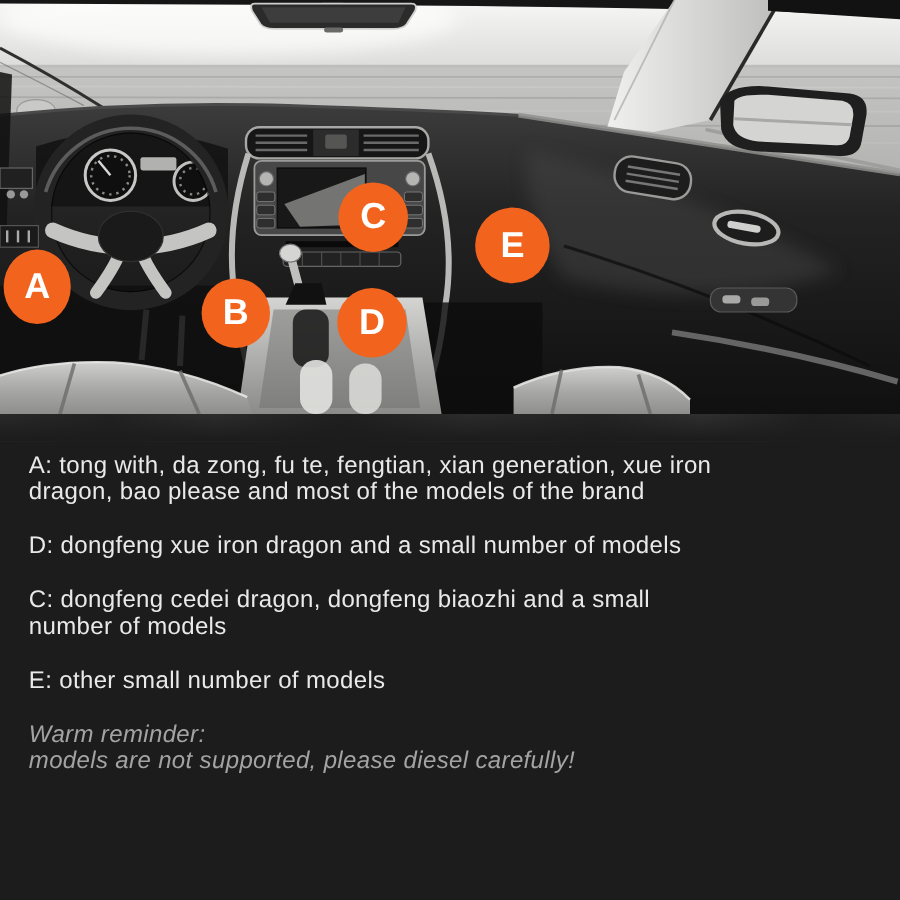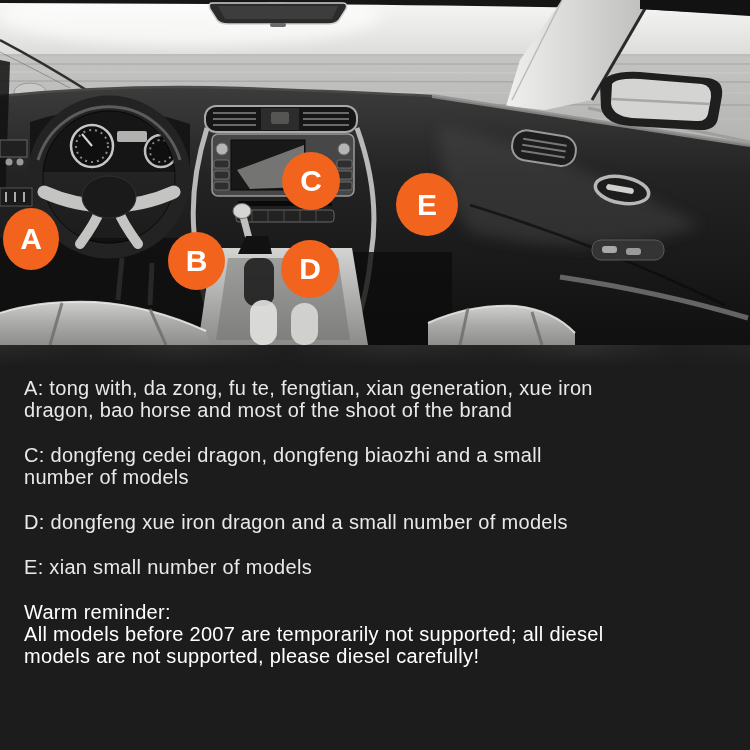--- a/index.html
+++ b/index.html
@@ -37,21 +37,21 @@
   .marker-d{left:281px;top:240px;width:58px;height:58px;}
   .marker-e{left:396px;top:173px;width:62px;height:63px;}
 
   
   .legend{
     position:absolute;left:24px;top:377px;width:712px;
     color:#e9e9e9;font-size:20px;line-height:22px;letter-spacing:0.3px;
   }
   .legend p{margin:0 0 23px 0;}
   .legend .line{display:block;white-space:nowrap;}
-  .reminder{color:#ffffff;}
+  .reminder{color:#a3a3a3;font-style:italic;}
 </style>
 </head>
 <body>
 
 <div class="page">
 
   <div class="photo">
     <svg width="750" height="345" viewBox="0 0 750 345" aria-hidden="true">
       <defs>
         <linearGradient id="sky" x1="0" y1="0" x2="0" y2="1">
@@ -273,32 +273,31 @@
     <div class="marker marker-e">
         <span>E</span>
       </div>
   </div>
 
   <div class="photo-fade"></div>
 
   <div class="legend">
     <p>
       <span class="line">A: tong with, da zong, fu te, fengtian, xian generation, xue iron</span>
-      <span class="line">dragon, bao horse and most of the shoot of the brand</span>
+      <span class="line">dragon, bao please and most of the models of the brand</span>
+    </p>
+    <p>
+      <span class="line">D: dongfeng xue iron dragon and a small number of models</span>
     </p>
     <p>
       <span class="line">C: dongfeng cedei dragon, dongfeng biaozhi and a small</span>
       <span class="line">number of models</span>
     </p>
     <p>
-      <span class="line">D: dongfeng xue iron dragon and a small number of models</span>
-    </p>
-    <p>
-      <span class="line">E: xian small number of models</span>
+      <span class="line">E: other small number of models</span>
     </p>
     <div class="reminder">
       <span class="line">Warm reminder:</span>
-      <span class="line">All models before 2007 are temporarily not supported; all diesel</span>
       <span class="line">models are not supported, please diesel carefully!</span>
     </div>
   </div>
 
 </div>
 
 </body></html>

